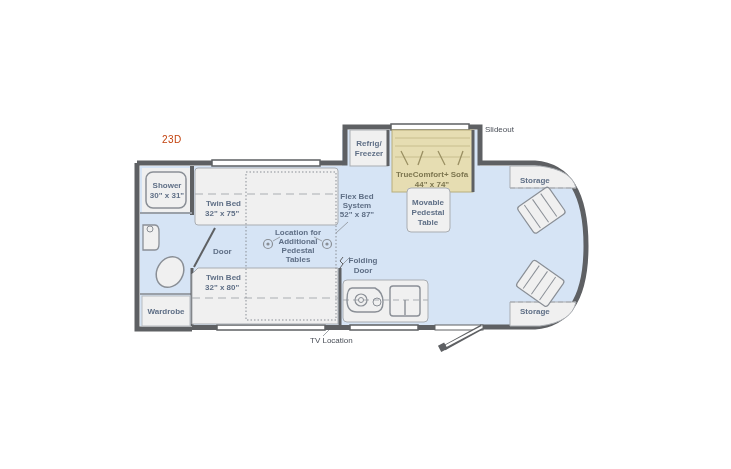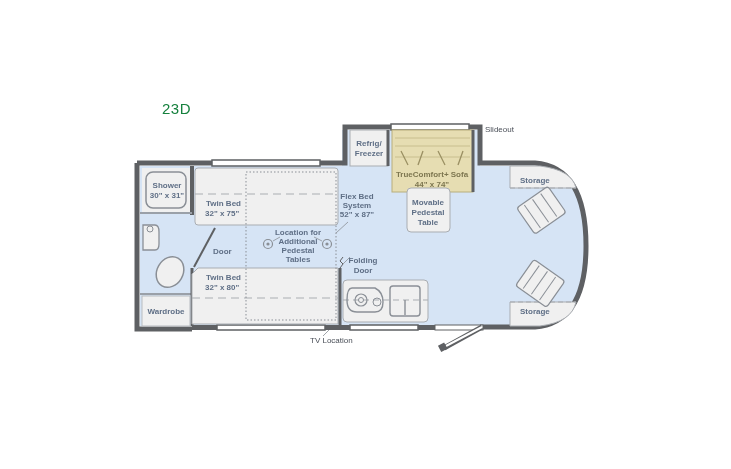--- a/index.html
+++ b/index.html
@@ -1,17 +1,17 @@
 <!DOCTYPE html>
 <html><head>
 <meta charset="utf-8">
 <style>
   html, body { margin:0; padding:0; background:#ffffff; }
   body { width:731px; height:469px; position:relative; overflow:hidden; font-family:"Liberation Sans", sans-serif; }
-  .model { position:absolute; left:162px; top:100px; font-size:15px; color:#15803d; letter-spacing:0.5px; }
+  .model { position:absolute; left:162px; top:134px; font-size:10px; color:#c2410c; letter-spacing:0.5px; }
   svg { position:absolute; left:0; top:0; }
   .lbl { font-family:"Liberation Sans", sans-serif; font-size:8px; fill:#5f6f86; font-weight:bold; }
   .lblc { text-anchor:middle; }
   .callout { font-family:"Liberation Sans", sans-serif; font-size:8px; fill:#4a4f58; }
 </style>
 </head>
 <body>
 
 <div class="model">23D</div>
 

